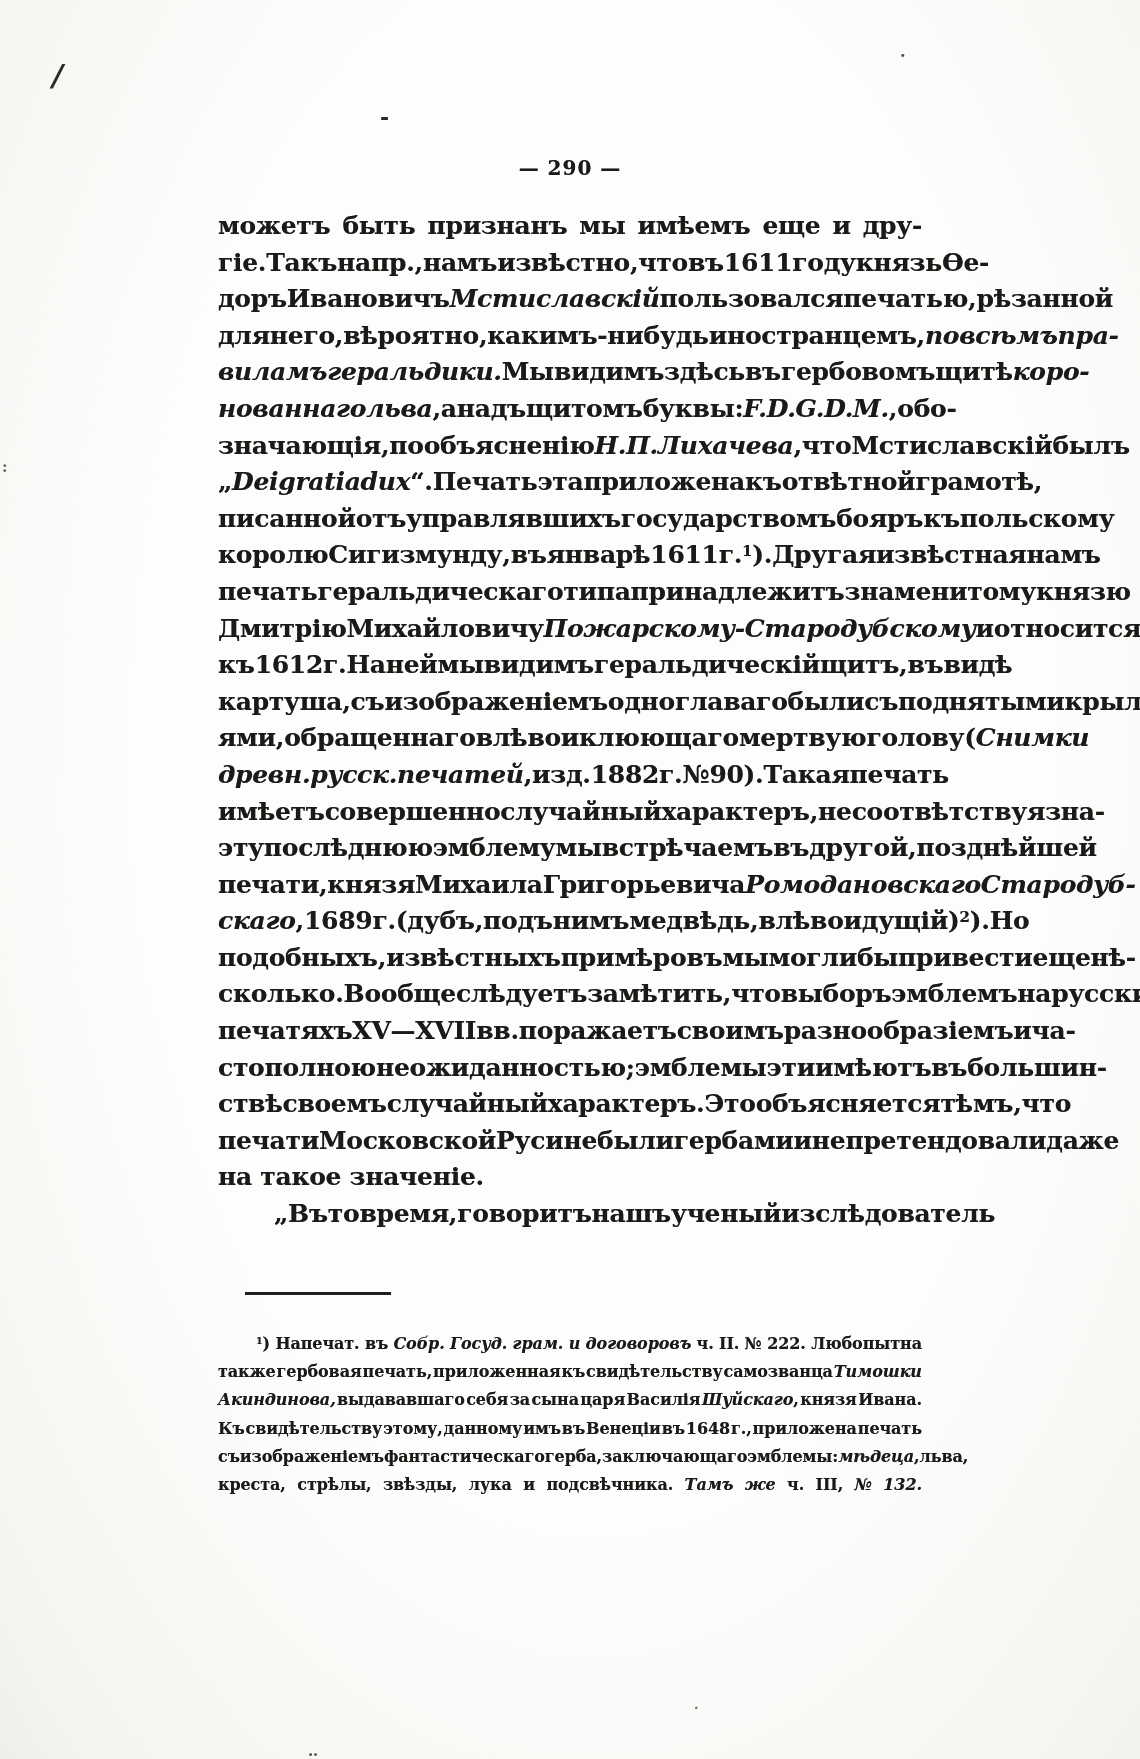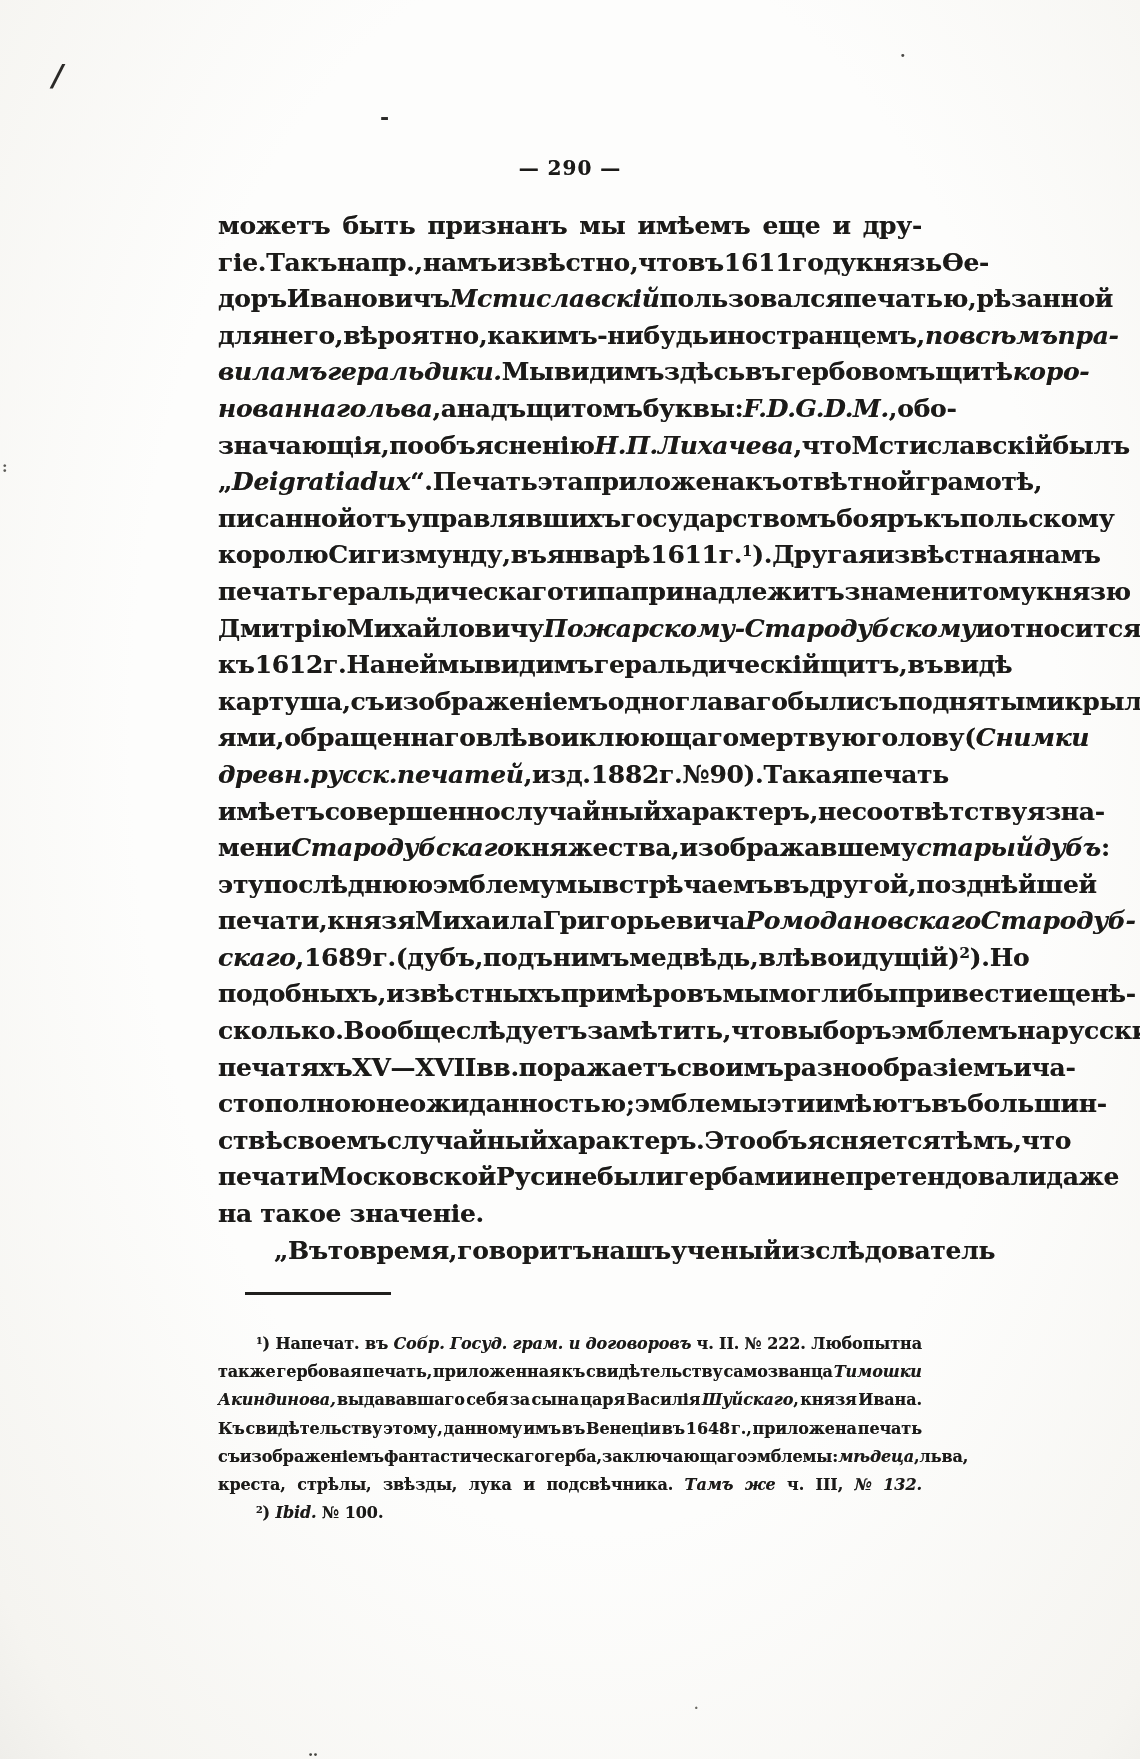--- a/index.html
+++ b/index.html
@@ -233,28 +233,20 @@
       <div class="tline">
         <span class="word"><span class="s-n">имѣетъ</span></span>
         <span class="word"><span class="s-n">совершенно</span></span>
         <span class="word"><span class="s-n">случайный</span></span>
         <span class="word"><span class="s-n">характеръ,</span></span>
         <span class="word"><span class="s-n">не</span></span>
         <span class="word"><span class="s-n">соотвѣтствуя</span></span>
         <span class="word"><span class="s-n">зна-</span></span>
       </div>
       <div class="tline">
-        <span class="word"><span class="s-n">мени</span></span>
-        <span class="word"><span class="s-i">Стародубскаго</span></span>
-        <span class="word"><span class="s-n">княжества,</span></span>
-        <span class="word"><span class="s-n">изображавшему</span></span>
-        <span class="word"><span class="s-i">старый</span></span>
-        <span class="word"><span class="s-i">дубъ</span><span class="s-n">:</span></span>
-      </div>
-      <div class="tline">
         <span class="word"><span class="s-n">эту</span></span>
         <span class="word"><span class="s-n">послѣднюю</span></span>
         <span class="word"><span class="s-n">эмблему</span></span>
         <span class="word"><span class="s-n">мы</span></span>
         <span class="word"><span class="s-n">встрѣчаемъ</span></span>
         <span class="word"><span class="s-n">въ</span></span>
         <span class="word"><span class="s-n">другой,</span></span>
         <span class="word"><span class="s-n">позднѣйшей</span></span>
       </div>
       <div class="tline">
@@ -424,15 +416,14 @@
         <span class="word"><span class="s-n">лука</span></span>
         <span class="word"><span class="s-n">и</span></span>
         <span class="word"><span class="s-n">подсвѣчника.</span></span>
         <span class="word"><span class="s-i">Тамъ</span></span>
         <span class="word"><span class="s-i">же</span></span>
         <span class="word"><span class="s-n">ч.</span></span>
         <span class="word"><span class="s-n">III,</span></span>
         <span class="word"><span class="s-i">№</span></span>
         <span class="word"><span class="s-i">132.</span></span>
       </div>
-      <div class="tline nostretch indent"><span class="s-s">2</span><span class="s-n">) </span><span class="s-i">Ibid.</span><span class="s-n"> № 100.</span></div>
     </div>
 </div>
 
 </body></html>

